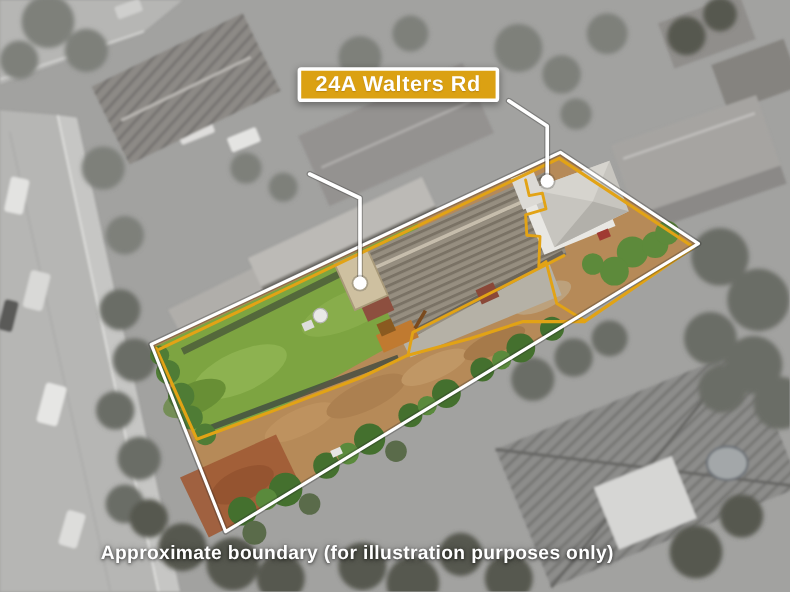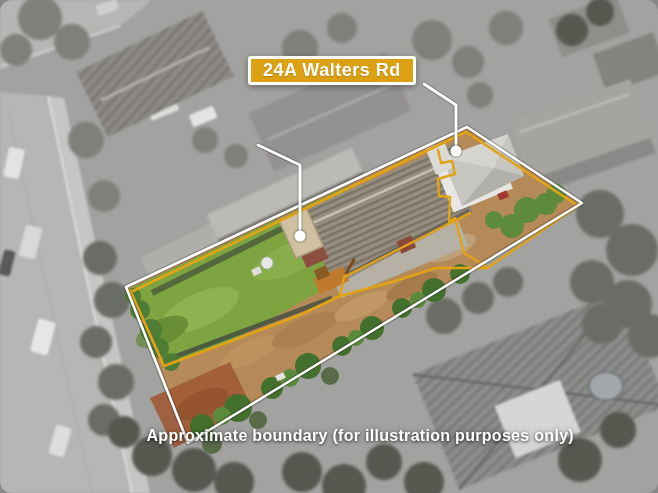--- a/index.html
+++ b/index.html
@@ -1,42 +1,41 @@
 <!DOCTYPE html>
 <html style="--base-gray: #a2a2a0; --badge-bg: #dba113; --badge-border: #ffffff; --badge-text: #ffffff; --boundary-yellow: #e2a315; --boundary-white: #ffffff; --caption-text: #ffffff; --lawn-green: #7da441; --dirt-tan: #b68a58;"><head>
 <meta charset="utf-8">
 <style>
   html,body{margin:0;padding:0;background:#888;}
   #stage{
     position:relative;width:658px;height:493px;overflow:hidden;
     background:var(--base-gray,#a2a2a0);
     font-family:"Liberation Sans",sans-serif;
-    border-radius:12px;
   }
   #scene{position:absolute;left:0;top:0;}
   .badge{
     position:absolute;
     background:var(--badge-bg,#dba113);
     border:3px solid var(--badge-border,#ffffff);
     border-radius:3px;
     color:var(--badge-text,#ffffff);
     font-weight:bold;
     font-size:18px;
     line-height:21px;
     padding:1px 12px;
     letter-spacing:.5px;
     white-space:nowrap;
     box-shadow:0 2px 6px rgba(0,0,0,.35);
     text-shadow:0 1px 1px rgba(120,80,0,.35);
   }
   #badge-24{left:91px;top:118px;}
   #badge-24a{left:248px;top:56px;}
   #caption{
-    position:absolute;left:84px;top:427px;width:490px;
-    text-align:right;
+    position:absolute;left:84px;top:453px;width:490px;
+    text-align:left;
     color:var(--caption-text,#ffffff);
     font-weight:bold;font-size:16px;letter-spacing:.3px;
     text-shadow:0 1px 3px rgba(0,0,0,.65), 0 0 6px rgba(0,0,0,.35);
     white-space:nowrap;
   }
   .wline{stroke:var(--boundary-white,#fff);fill:none;stroke-linejoin:round;stroke-linecap:round;}
   .wshadow{stroke:rgba(40,40,40,.30);fill:none;stroke-linejoin:round;stroke-linecap:round;}
   .yline{stroke:var(--boundary-yellow,#e2a315);fill:none;stroke-linejoin:round;stroke-linecap:round;}
   .lawn{fill:var(--lawn-green,#7da441);}
   .dirt{fill:var(--dirt-tan,#b68a58);}

